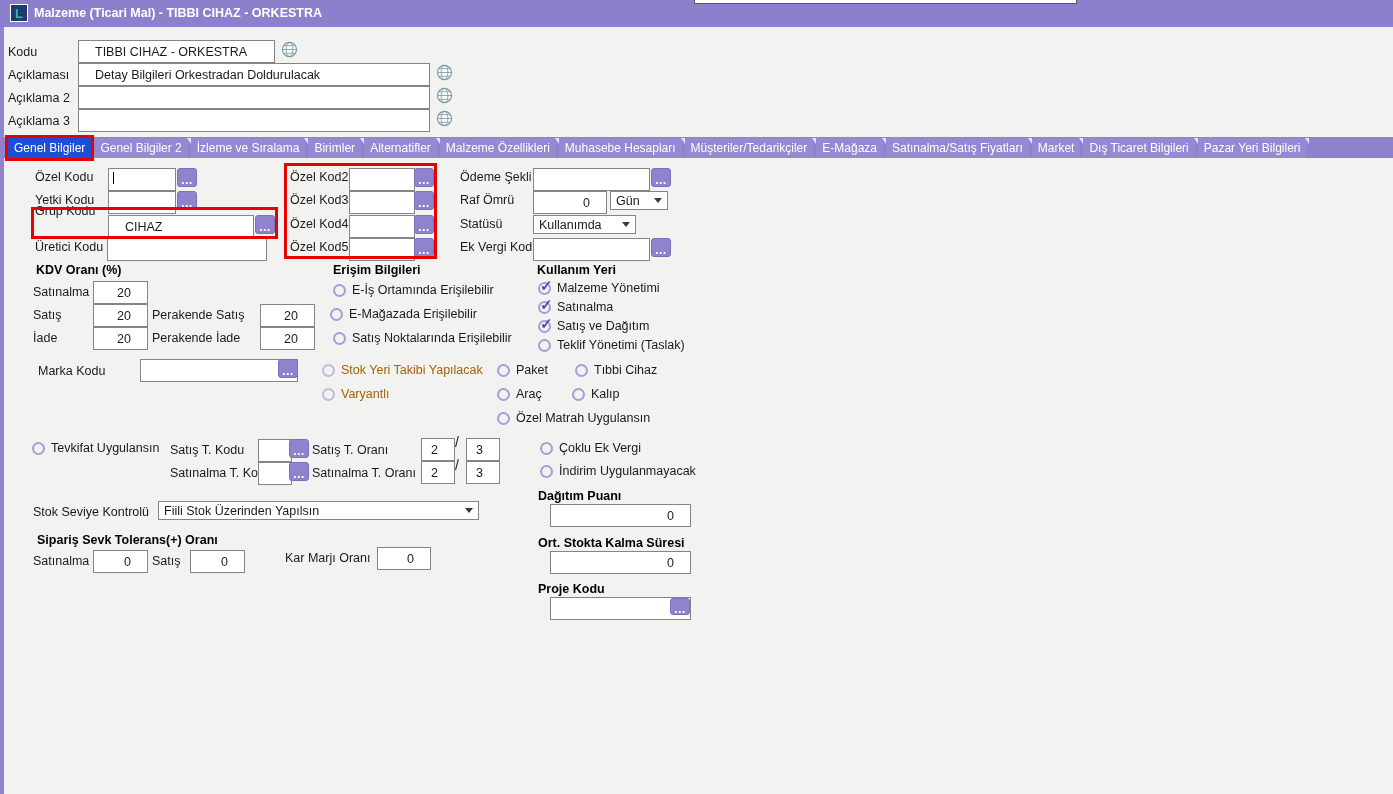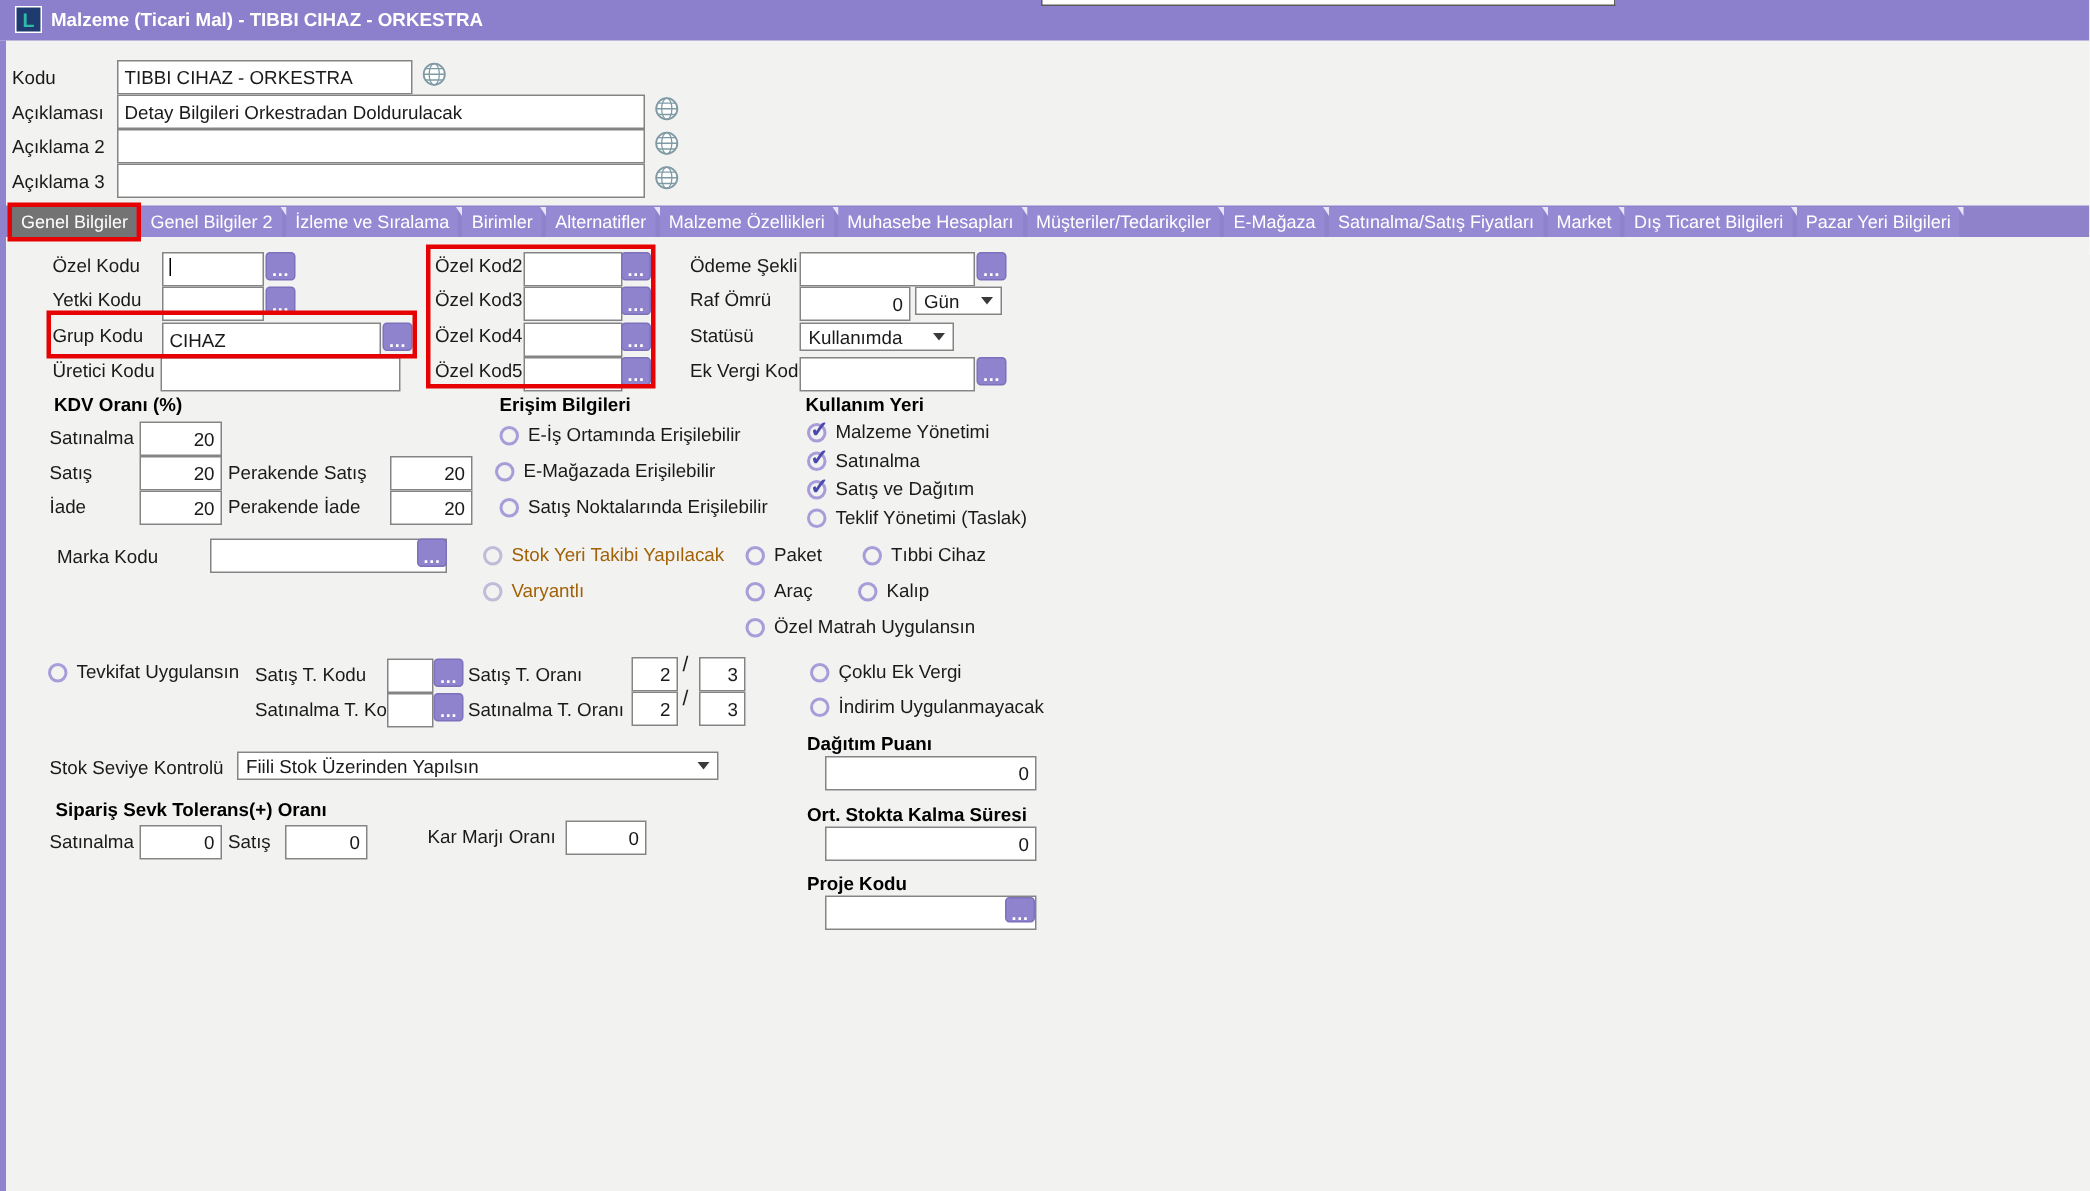--- a/index.html
+++ b/index.html
@@ -12,21 +12,21 @@
         border:1px solid #ffffff;color:#2fbaa8;font-weight:bold;font-size:13px;
         display:flex;align-items:center;justify-content:center;box-sizing:border-box;}
   .title-text{position:absolute;left:34px;top:6px;color:#ffffff;font-weight:bold;font-size:12.5px;white-space:nowrap;}
   .top-strip{position:absolute;left:694px;top:0;width:383px;height:4px;background:#ffffff;
              border:1px solid #5a5a5a;border-top:none;box-sizing:border-box;z-index:6;}
   .left-edge{position:absolute;left:0;top:27px;width:4px;height:767px;background:#9184ce;}
   
   .lbl{position:absolute;font-size:12.5px;white-space:nowrap;text-align:center;}
   .hdr{position:absolute;font-size:12.5px;font-weight:bold;white-space:nowrap;color:#000;}
   .inp{position:absolute;height:23px;background:#ffffff;border:1px solid #848484;box-sizing:border-box;
-       font-size:12.5px;display:flex;align-items:center;padding:0 4px;overflow:hidden;white-space:nowrap;}
+       font-size:12.5px;display:flex;align-items:center;padding:0 16px;overflow:hidden;white-space:nowrap;}
   .inp.num{justify-content:flex-end;}
   .inp.caret::after{content:"";position:absolute;left:4px;top:3px;width:1px;height:12px;background:#000;}
   .dots{position:absolute;width:20px;height:19px;background:#9083cd;border:1px solid #7d70bd;border-radius:3px;
         box-sizing:border-box;color:#fff;display:flex;align-items:center;justify-content:center;cursor:pointer;}
   .dots::after{content:"…";font-size:12px;line-height:8px;font-weight:bold;letter-spacing:0.5px;margin-top:4px;}
   .sel{position:absolute;height:19px;background:#ffffff;border:1px solid #848484;box-sizing:border-box;
        font-size:12.5px;display:flex;align-items:center;padding:0 5px;cursor:pointer;}
   .sel .chev{margin-left:auto;width:0;height:0;border-left:4px solid transparent;border-right:4px solid transparent;
              border-top:5px solid #3a3a3a;}
   .sel .sel-text{overflow:hidden;white-space:nowrap;}
@@ -40,21 +40,21 @@
   .globe{position:absolute;width:17px;height:17px;cursor:pointer;}
   .redbox{position:absolute;border:3px solid #e60202;box-sizing:border-box;pointer-events:none;z-index:5;}
   .slash{position:absolute;font-size:14px;}
   
   .tabbar{position:absolute;left:0;top:137px;width:100%;height:21px;background:#8f82cb;
           display:flex;align-items:flex-end;padding-left:8px;box-sizing:border-box;gap:3px;}
   .tab{position:relative;height:20px;padding:0 6px;background:#9689d3;color:#ffffff;font-size:12px;
        display:flex;align-items:center;white-space:nowrap;cursor:pointer;}
   .tab::after{content:"";position:absolute;right:-3px;top:0;width:0;height:0;
        border-left:4px solid transparent;border-top:6px solid #e8e4f6;}
-  .tab[data-active="true"]{background:#737373;outline:3px solid #e60202;z-index:4;text-align:center;}
+  .tab[data-active="true"]{background:#1d4ed8;outline:3px solid #e60202;z-index:4;text-align:center;}
   .tab[data-active="true"]::after{display:none;}
 </style>
 </head>
 <body>
 
 <div class="screen">
 
   <div class="titlebar"></div>
   <div class="logo">L</div>
   <div class="title-text">Malzeme (Ticari Mal) - TIBBI CIHAZ - ORKESTRA</div>
@@ -118,21 +118,21 @@
   </div>
 
   <div class="lbl" style="left:35px;top:170px">Özel Kodu</div>
   <div class="inp caret" style="left:108px;top:168px;width:68px"></div>
   <div class="dots" style="left:177px;top:168px"></div>
 
   <div class="lbl" style="left:35px;top:193px">Yetki Kodu</div>
   <div class="inp" style="left:108px;top:191px;width:68px"></div>
   <div class="dots" style="left:177px;top:191px"></div>
 
-  <div class="lbl" style="left:35px;top:217px">Grup Kodu</div>
+  <div class="lbl" style="left:35px;top:204px">Grup Kodu</div>
   <div class="inp" style="left:108px;top:215px;width:146px">CIHAZ</div>
   <div class="dots" style="left:255px;top:215px"></div>
   <div class="redbox" style="left:31px;top:207px;width:247px;height:32px"></div>
 
   <div class="lbl" style="left:35px;top:240px">Üretici Kodu</div>
   <div class="inp" style="left:107px;top:238px;width:160px"></div>
 
   <div class="lbl" style="left:290px;top:170px">Özel Kod2</div>
   <div class="inp" style="left:349px;top:168px;width:66px"></div>
   <div class="dots" style="left:414px;top:168px"></div>

